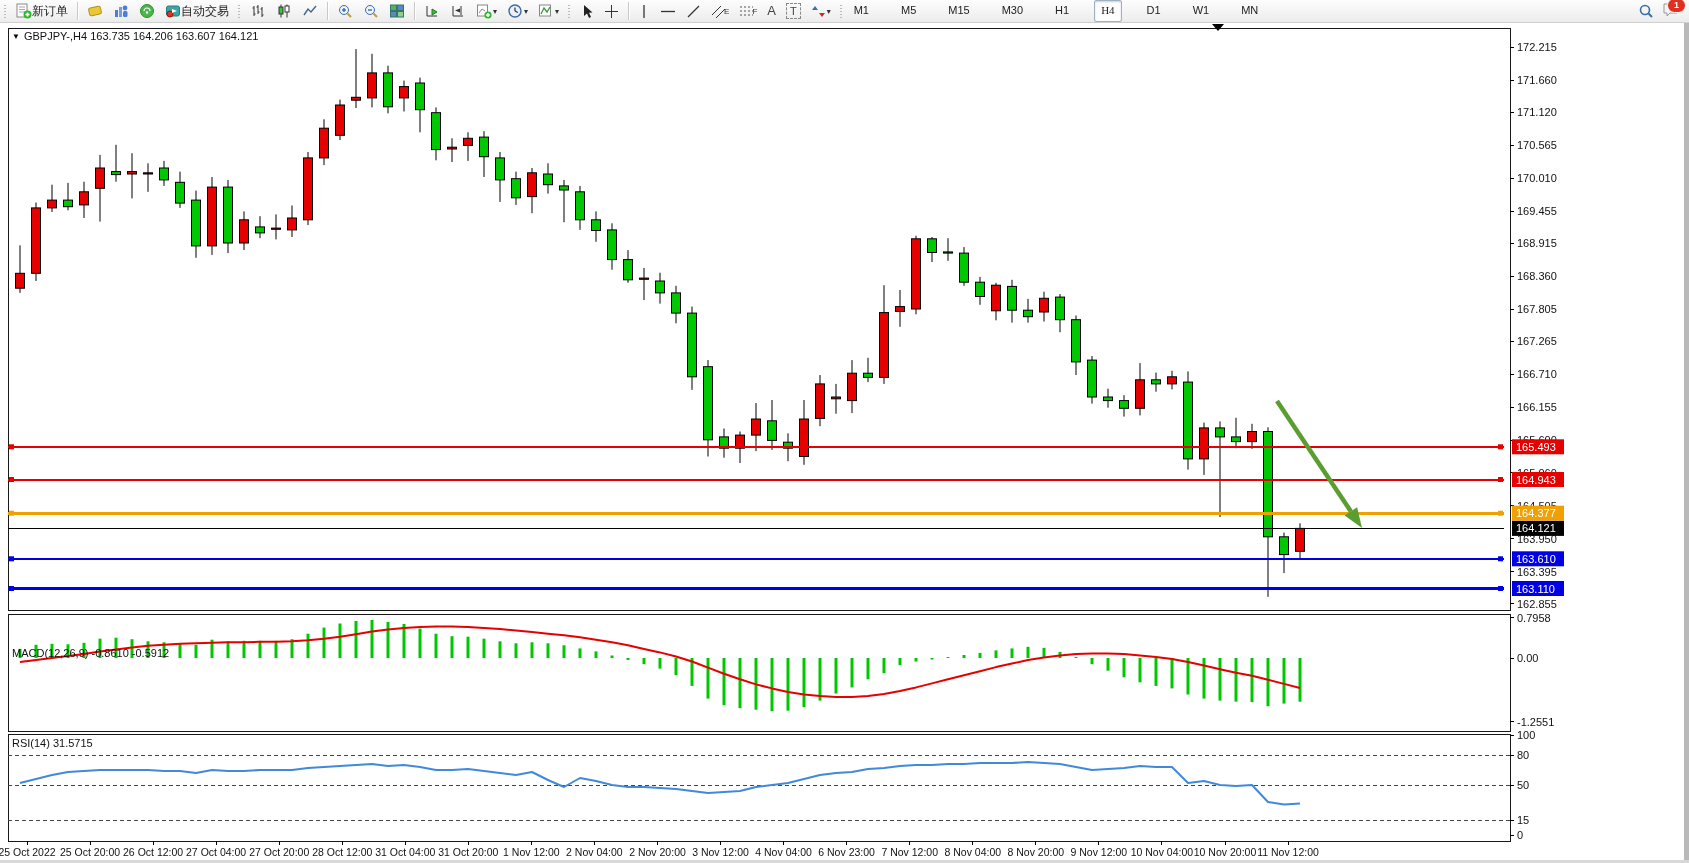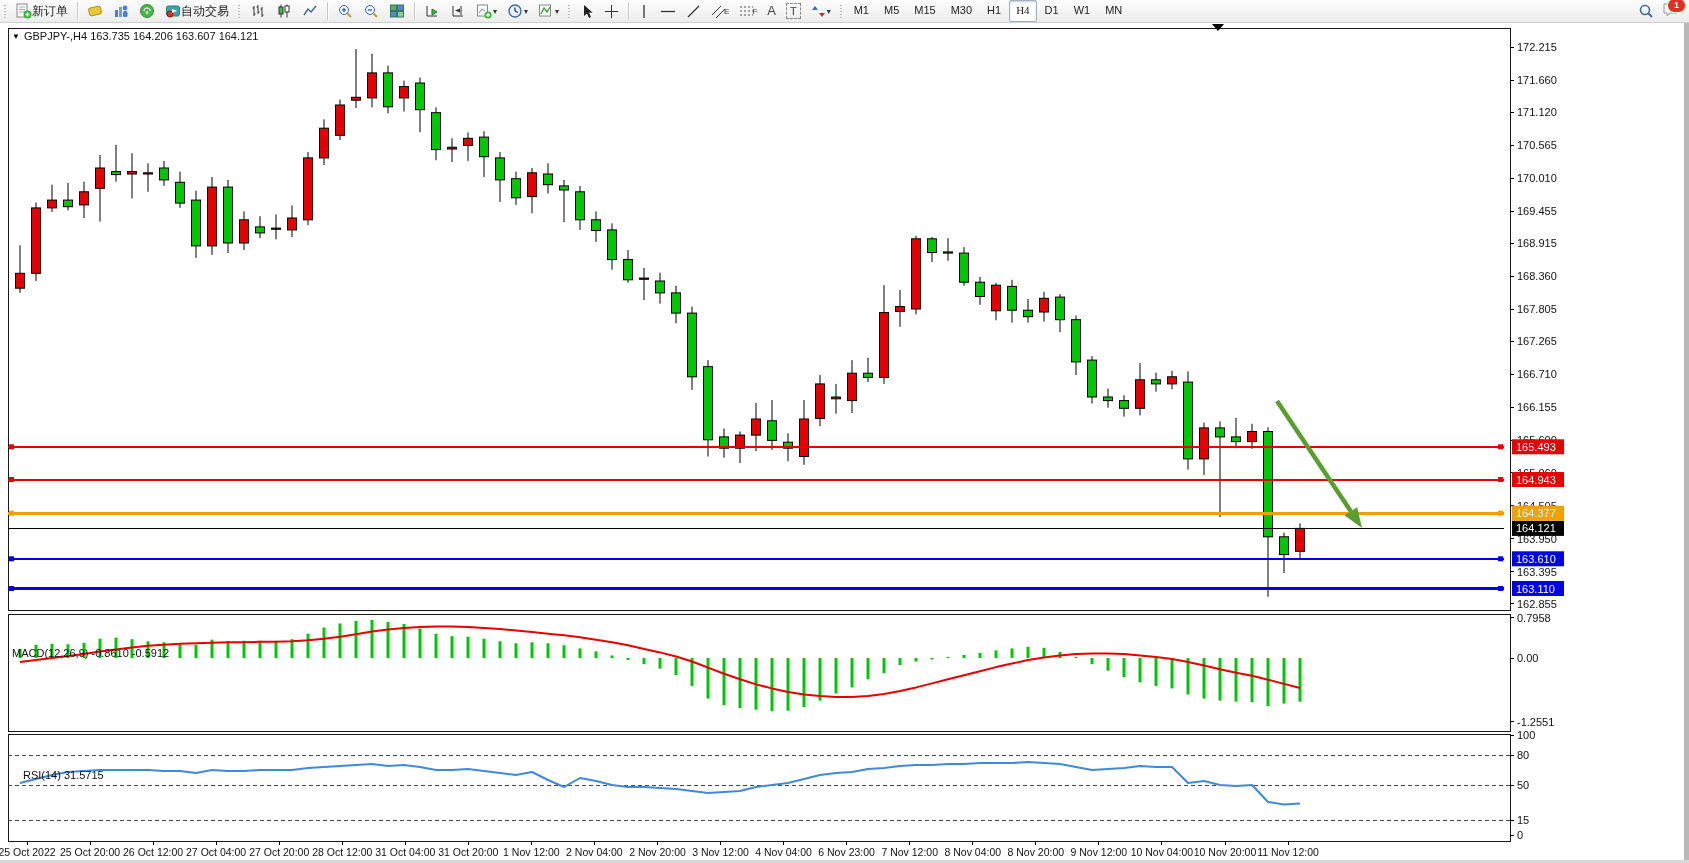--- a/index.html
+++ b/index.html
@@ -22,21 +22,21 @@
   .subletter{font-size:8px;color:#333;margin-left:-2px;vertical-align:-4px;}
   .right-tools{margin-left:auto;display:flex;align-items:center;margin-right:10px;gap:8px;}
   .chatwrap{position:relative;}
   .badge{position:absolute;top:-4px;right:-7px;min-width:13px;height:13px;border-radius:8px;background:#e03020;
     color:#fff;font-size:9px;line-height:13px;text-align:center;padding:0 2px;font-weight:bold;border:1px solid #fff;}
   
   .ovl{position:absolute;z-index:3;font-size:11px;color:#111;white-space:pre;}
   #chart-title{left:12px;top:30px;text-align:right;}
   #chart-title .tri{font-size:8px;vertical-align:1px;margin-right:4px;color:#000;}
   #macd-label{left:12px;top:617px;margin-top:30px;}
-  #rsi-label{left:12px;top:769px;margin-left:11px;}
+  #rsi-label{left:12px;top:737px;}
   
   #chart{position:absolute;left:0;top:0;z-index:1;}
   #chart text{font-family:"Liberation Sans",sans-serif;}
   .edge-right{position:absolute;right:0;top:0;width:5px;height:863px;background:#b9b9b9;z-index:4;}
   .edge-bottom{position:absolute;left:0;top:860px;width:1689px;height:3px;background:#d8d8d8;z-index:4;}
 </style>
 </head>
 <body>
 
 <div class="toolbar">
@@ -229,21 +229,21 @@
   </div>
   <div class="tbtn">
     <svg width="15" height="15">
       <polygon points="4,2 7,6 1,6" fill="#3a6ea5"></polygon>
         <polygon points="11,13 14,9 8,9" fill="#c03020"></polygon>
     </svg>
       <span class="caret">▾</span>
   </div>
 
   <div class="grip"></div>
-  <div id="tf-group" style="display:flex;align-items:center;gap:1px;">
+  <div id="tf-group" style="display:flex;align-items:center;gap:18px;">
       <div class="tf">M1</div>
       <div class="tf">M5</div>
       <div class="tf">M15</div>
       <div class="tf">M30</div>
       <div class="tf">H1</div>
       <div class="tf active">H4</div>
       <div class="tf">D1</div>
       <div class="tf">W1</div>
       <div class="tf">MN</div>
     </div>

